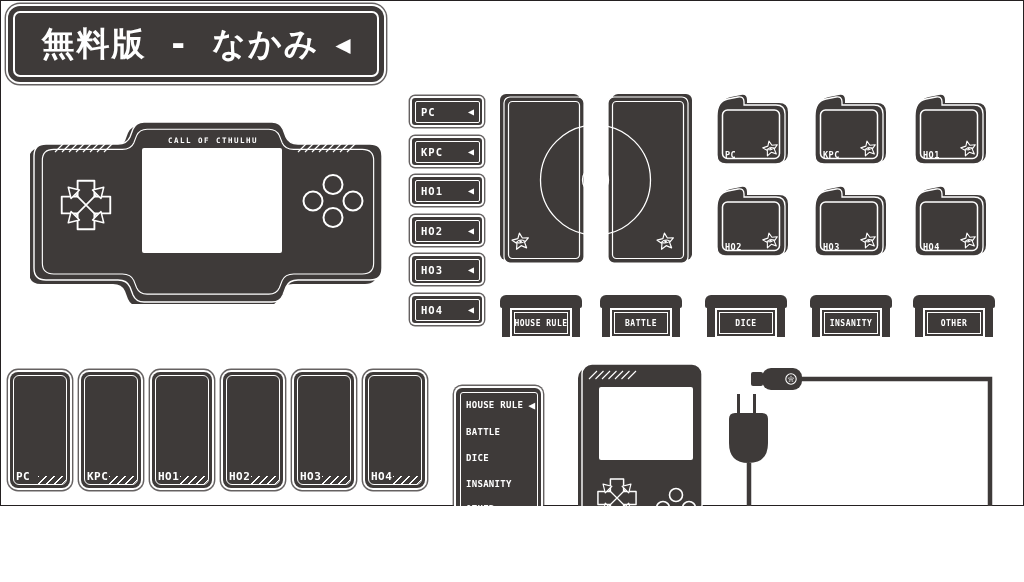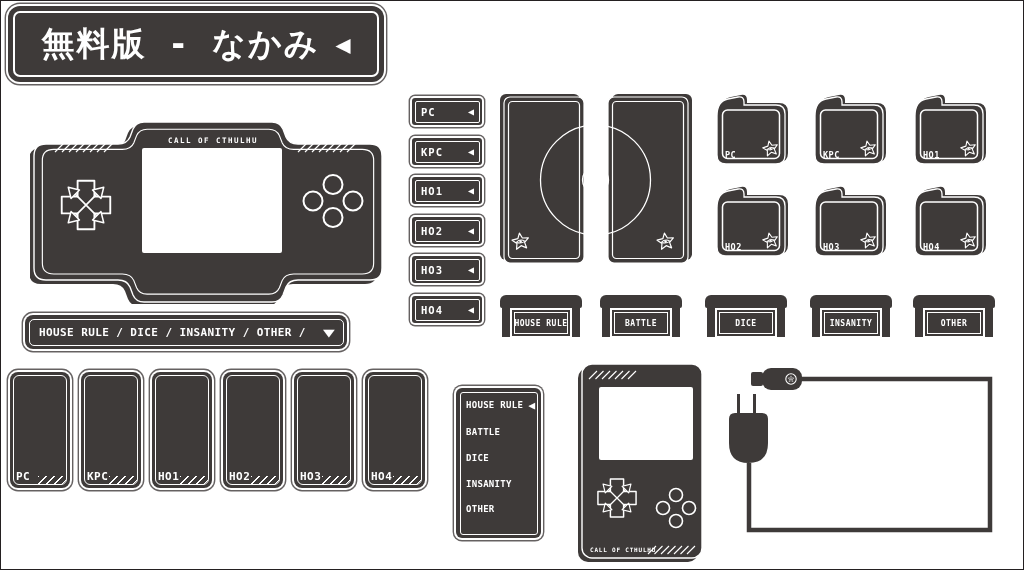--- a/index.html
+++ b/index.html
@@ -1,17 +1,17 @@
 <!DOCTYPE html>
 <html><head>
 <meta charset="utf-8">
 <style>
   html,body { margin:0; padding:0; background:#fff; }
   #stage {
-    position:relative; width:1024px; height:570px; background:#fff;
+    position:relative; width:1024px; height:506px; background:#fff;
     overflow:hidden; box-shadow: inset 0 0 0 1px #242021;
     font-family:"DejaVu Sans Mono","Liberation Sans",sans-serif;
     --ink:#3e3a39;
   }
   .abs { position:absolute; }
 
   
   .ring { box-shadow: 0 0 0 2px #fff, 0 0 0 3.4px rgba(62,58,57,.8); }
 
   
@@ -238,24 +238,20 @@
   </div>
   <div class="abs tab" style="left:913px">
     <div class="tab-bar"></div>
     <div class="tab-leg tab-leg-l"></div>
     <div class="tab-leg tab-leg-r"></div>
     <div class="tab-panel">
       <span class="tab-label">OTHER</span>
     </div>
   </div>
 
-  <div class="abs fbar ring">
-    <span class="fbar-text">HOUSE RULE / DICE / INSANITY / OTHER /</span>
-    <span class="fbar-arrow">▼</span>
-  </div>
 
   <div class="abs card ring" style="left:10px">
     <span class="card-label">PC</span>
     <span class="card-hatch"></span>
   </div>
   <div class="abs card ring" style="left:81px">
     <span class="card-label">KPC</span>
     <span class="card-hatch"></span>
   </div>
   <div class="abs card ring" style="left:152px">

